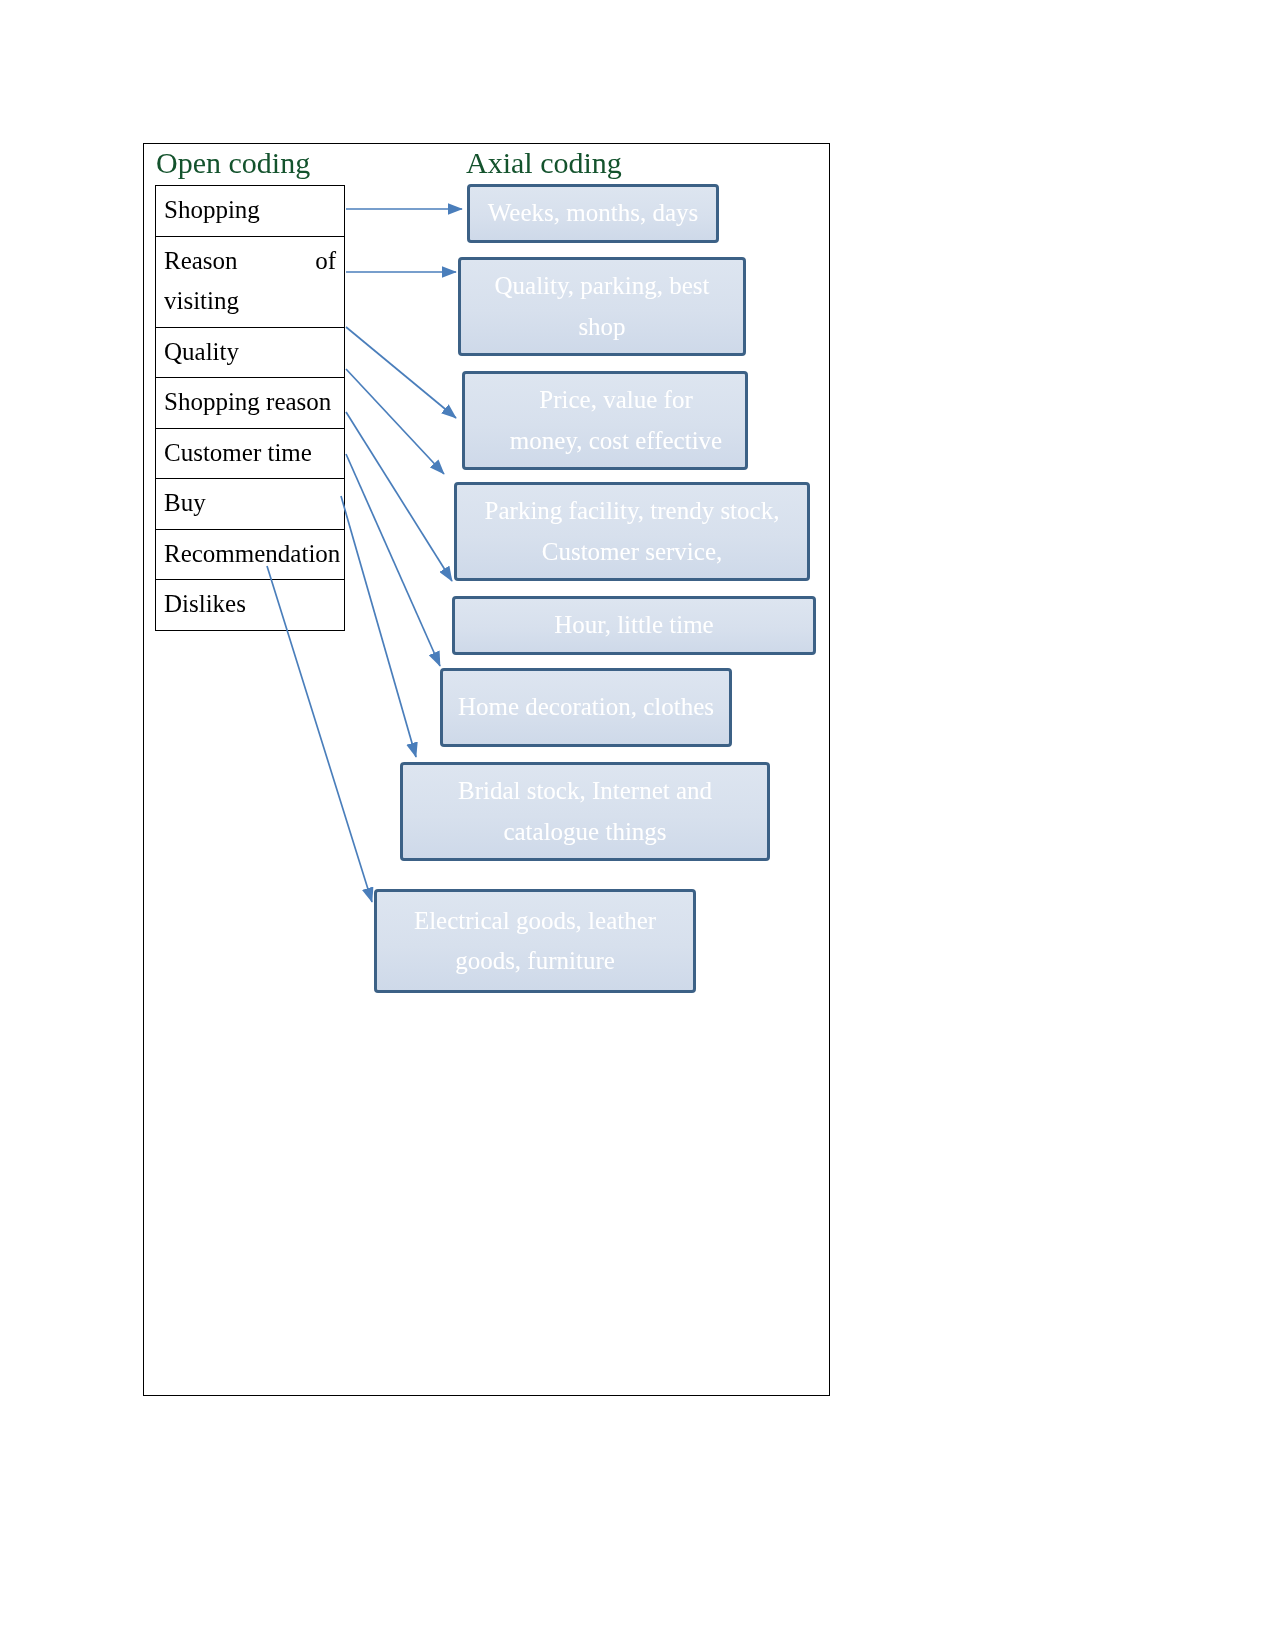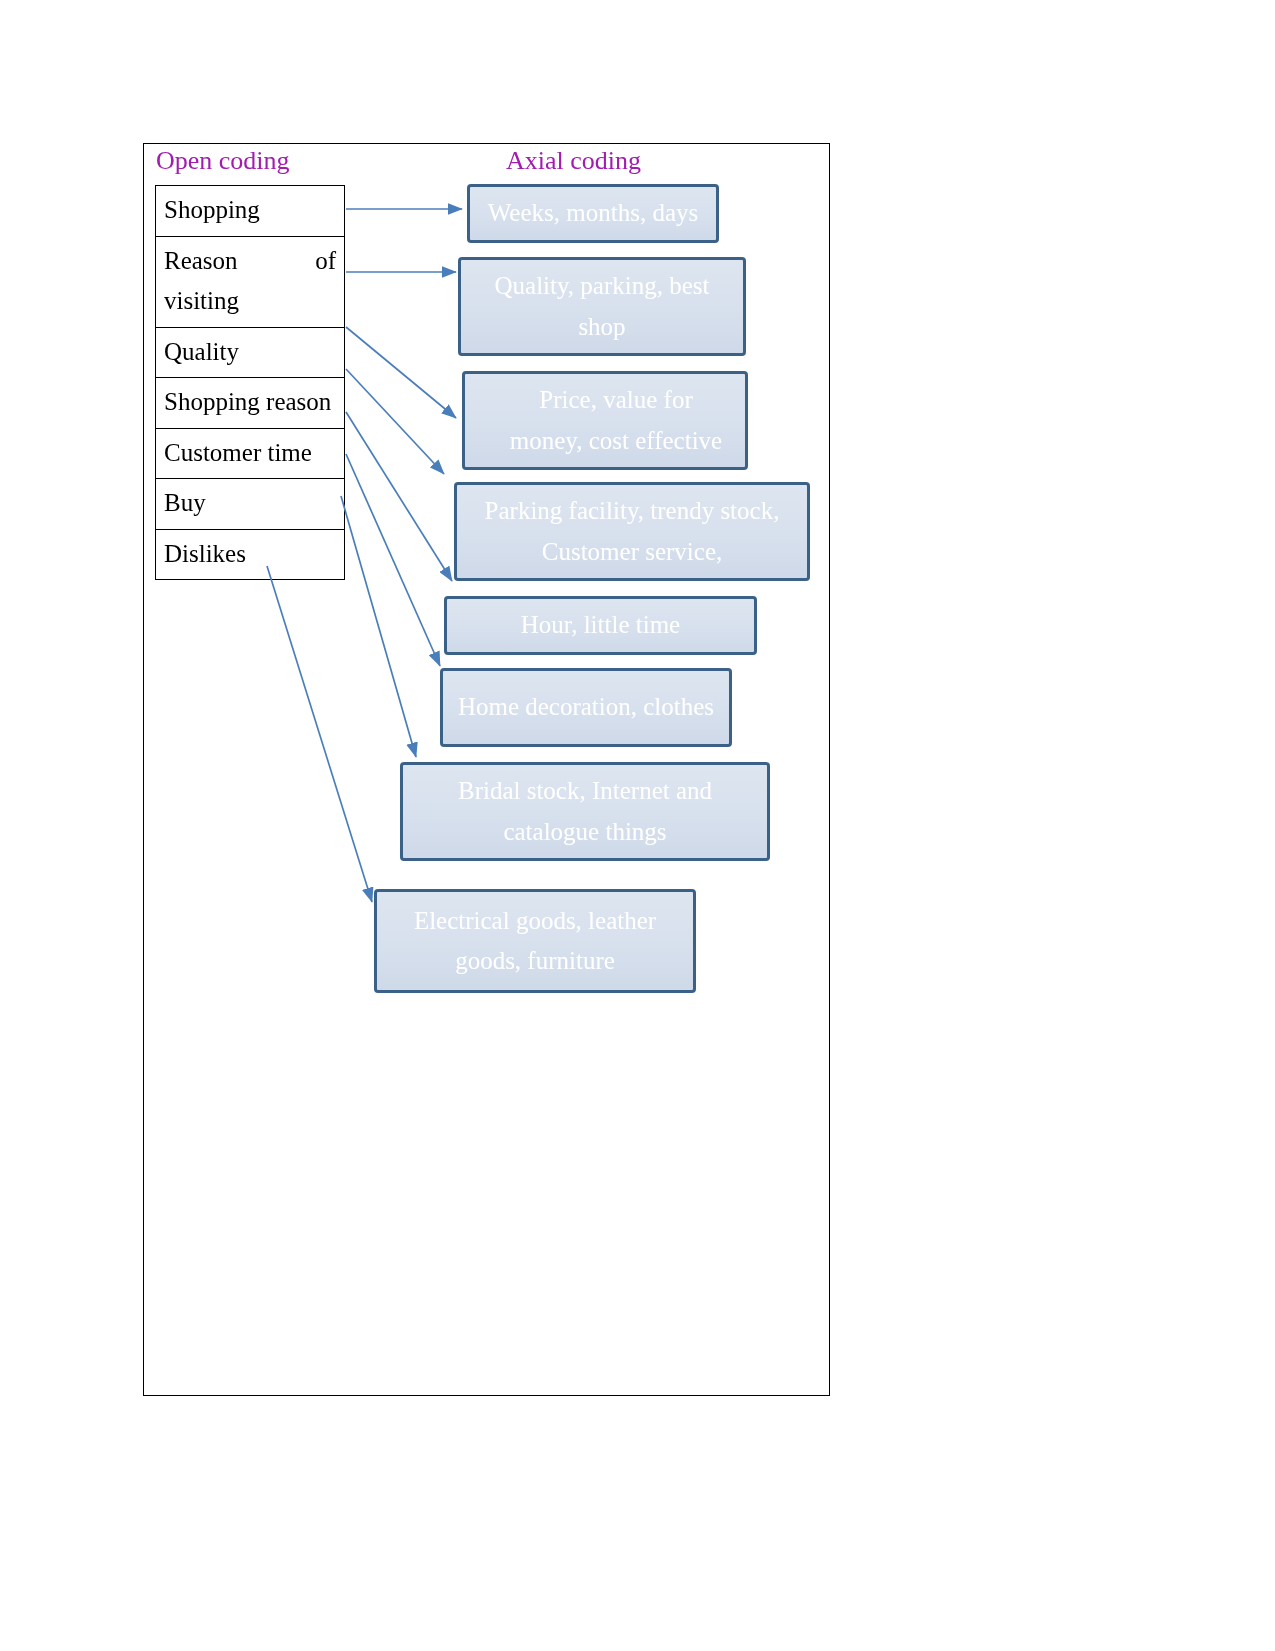--- a/index.html
+++ b/index.html
@@ -24,27 +24,27 @@
     width: 687px;
     height: 1253px;
     border: 1.4px solid #000000;
     box-sizing: border-box;
     background: #ffffff;
   }
 
   
   .column-heading {
     position: absolute;
-    font-size: 26px;
+    font-size: 30px;
     line-height: 1;
-    color: #a21caf;
+    color: #14532d;
     white-space: nowrap;
   }
   #heading-open   { left: 12px;  top: 4px; }
-  #heading-axial  { left: 322px; top: 4px; margin-left: 40px; }
+  #heading-axial  { left: 322px; top: 4px; }
 
   
   #open-coding-table {
     position: absolute;
     left: 11px;
     top: 41px;
     width: 190px;
     border: 1.2px solid #000000;
     box-sizing: border-box;
     background: #ffffff;
@@ -100,20 +100,21 @@
   <div class="column-heading" id="heading-open">Open coding</div>
   <div class="column-heading" id="heading-axial">Axial coding</div>
 
   <div id="open-coding-table">
     <div class="code-row">Shopping</div>
     <div class="code-row justify" style="min-height:82px;">Reason of visiting</div>
     <div class="code-row">Quality</div>
     <div class="code-row">Shopping reason</div>
     <div class="code-row">Customer time</div>
     <div class="code-row">Buy</div>
+    <div class="code-row">Recommendation</div>
     <div class="code-row">Dislikes</div>
   </div>
 
   <svg id="arrow-layer" viewBox="0 0 687 1253">
     <defs>
       <marker id="arrowhead" markerWidth="9" markerHeight="7" refX="8.5" refY="3.5" orient="auto" markerUnits="strokeWidth">
         <path d="M0,0 L9,3.5 L0,7 Z" fill="#4a7ebb"></path>
       </marker>
     </defs>
     <g stroke="#4a7ebb" stroke-width="1.7" fill="none" marker-end="url(#arrowhead)">
@@ -137,21 +138,21 @@
   </svg>
 
   <div class="axial-box" style="left:323px; top:40px; width:252px; height:59px;">Weeks, months, days</div>
 
   <div class="axial-box" style="left:314px; top:113px; width:288px; height:99px;">Quality, parking, best shop</div>
 
   <div class="axial-box" style="left:318px; top:227px; width:286px; height:99px;padding-left:36px;">Price, value for money, cost effective</div>
 
   <div class="axial-box" style="left:310px; top:338px; width:356px; height:99px;">Parking facility, trendy stock, Customer service,</div>
 
-  <div class="axial-box" style="left:300px; top:452px; width:313px; height:59px;text-align:center;">Hour, little time</div>
+  <div class="axial-box" style="left:308px; top:452px; width:364px; height:59px;text-align:center;">Hour, little time</div>
 
   <div class="axial-box" style="left:296px; top:524px; width:292px; height:79px;">Home decoration, clothes</div>
 
   <div class="axial-box" style="left:256px; top:618px; width:370px; height:99px;">Bridal stock, Internet and catalogue things</div>
 
   <div class="axial-box" style="left:230px; top:745px; width:322px; height:104px;">Electrical goods, leather goods, furniture</div>
 
 </div>
 
 </body></html>

